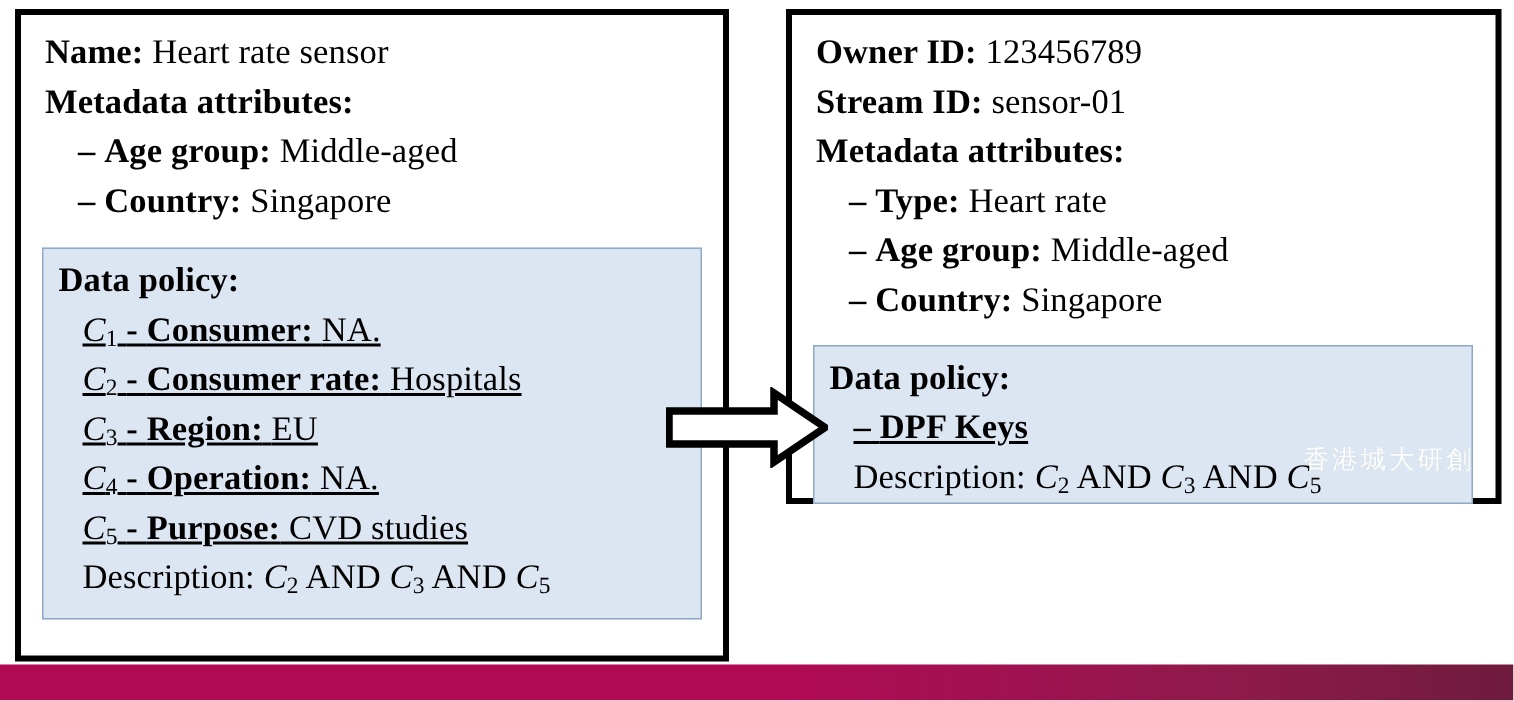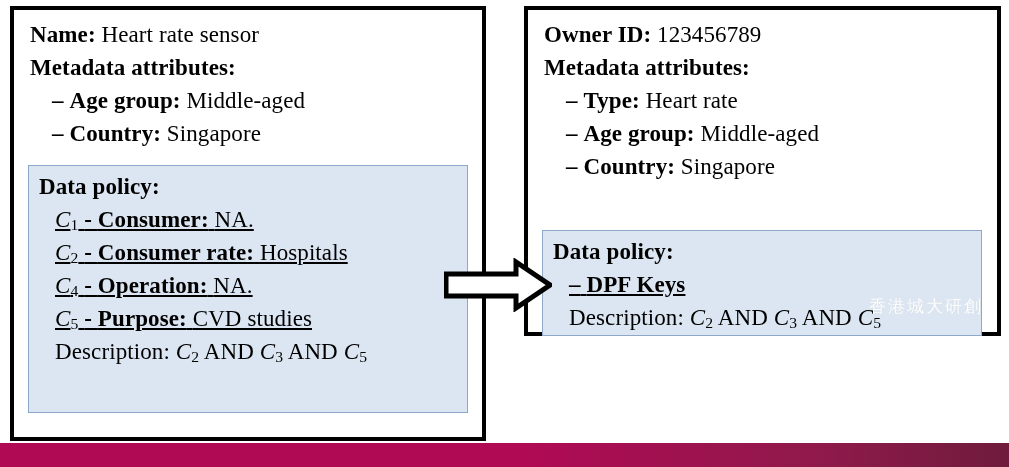--- a/index.html
+++ b/index.html
@@ -176,20 +176,26 @@
             <span class="v">NA.</span>
           </div>
 
           <div class="line cline">
             <span class="cvar"><span>C</span><sub>2</sub></span>
             <span class="k">-</span>
             <span class="k">Consumer rate:</span>
             <span class="v">Hospitals</span>
           </div>
 
+          <div class="line cline">
+            <span class="cvar"><span>C</span><sub>3</sub></span>
+            <span class="k">-</span>
+            <span class="k">Region:</span>
+            <span class="v">EU</span>
+          </div>
 
           <div class="line cline">
             <span class="cvar"><span>C</span><sub>4</sub></span>
             <span class="k">-</span>
             <span class="k">Operation:</span>
             <span class="v">NA.</span>
           </div>
 
           <div class="line cline">
             <span class="cvar"><span>C</span><sub>5</sub></span>
@@ -215,20 +221,24 @@
 
   <div class="record-box" id="right-box">
     <div class="box-inner">
 
       <div class="lines">
         <div class="line">
           <span class="k">Owner ID:</span>
           <span class="v">123456789</span>
         </div>
         <div class="line">
+          <span class="k">Stream ID:</span>
+          <span class="v">sensor-01</span>
+        </div>
+        <div class="line">
           <span class="k">Metadata attributes:</span>
         </div>
 
         <div class="line indent">
           <span class="dash">–</span>
           <span class="k">Type:</span>
           <span class="v">Heart rate</span>
         </div>
         <div class="line indent">
           <span class="dash">–</span>

